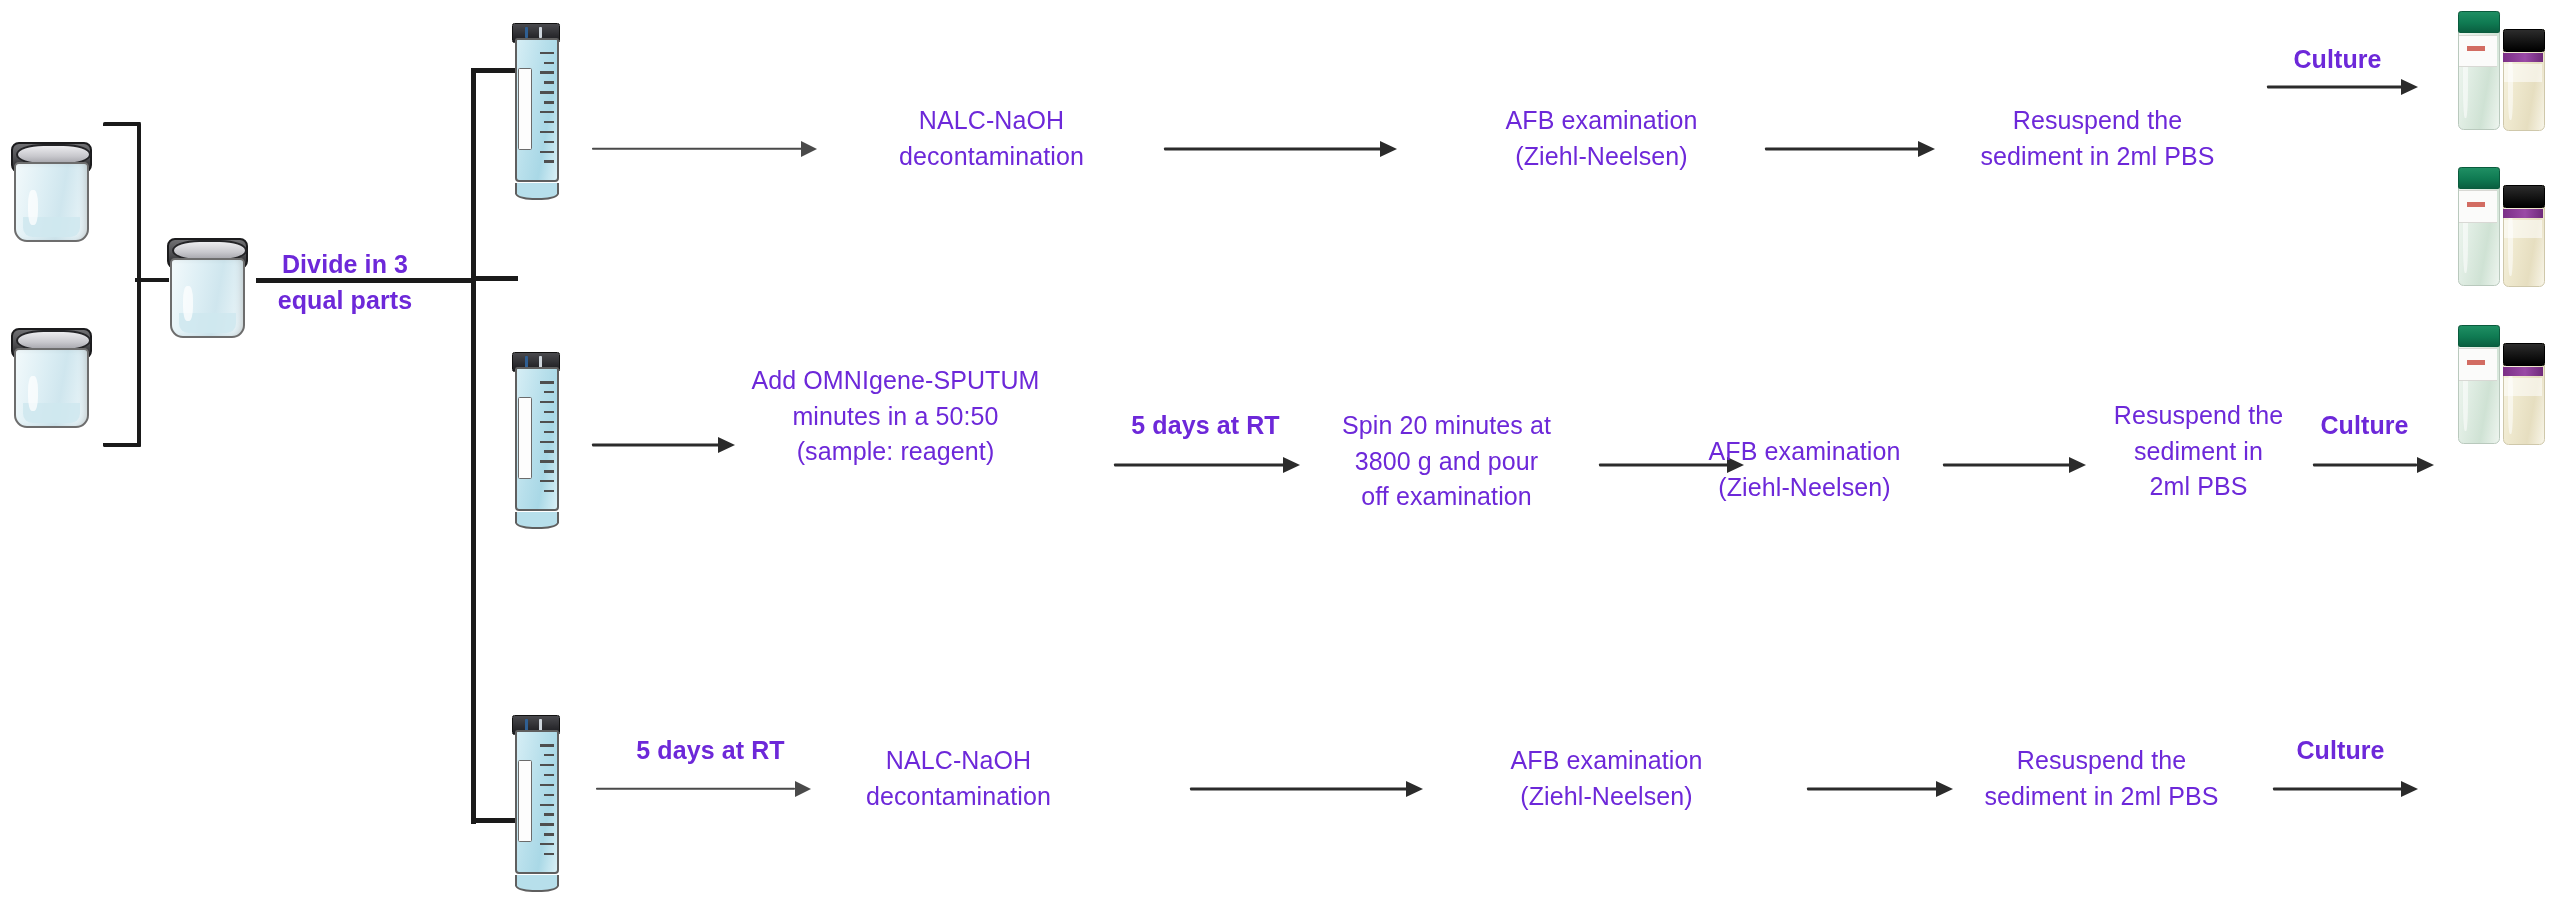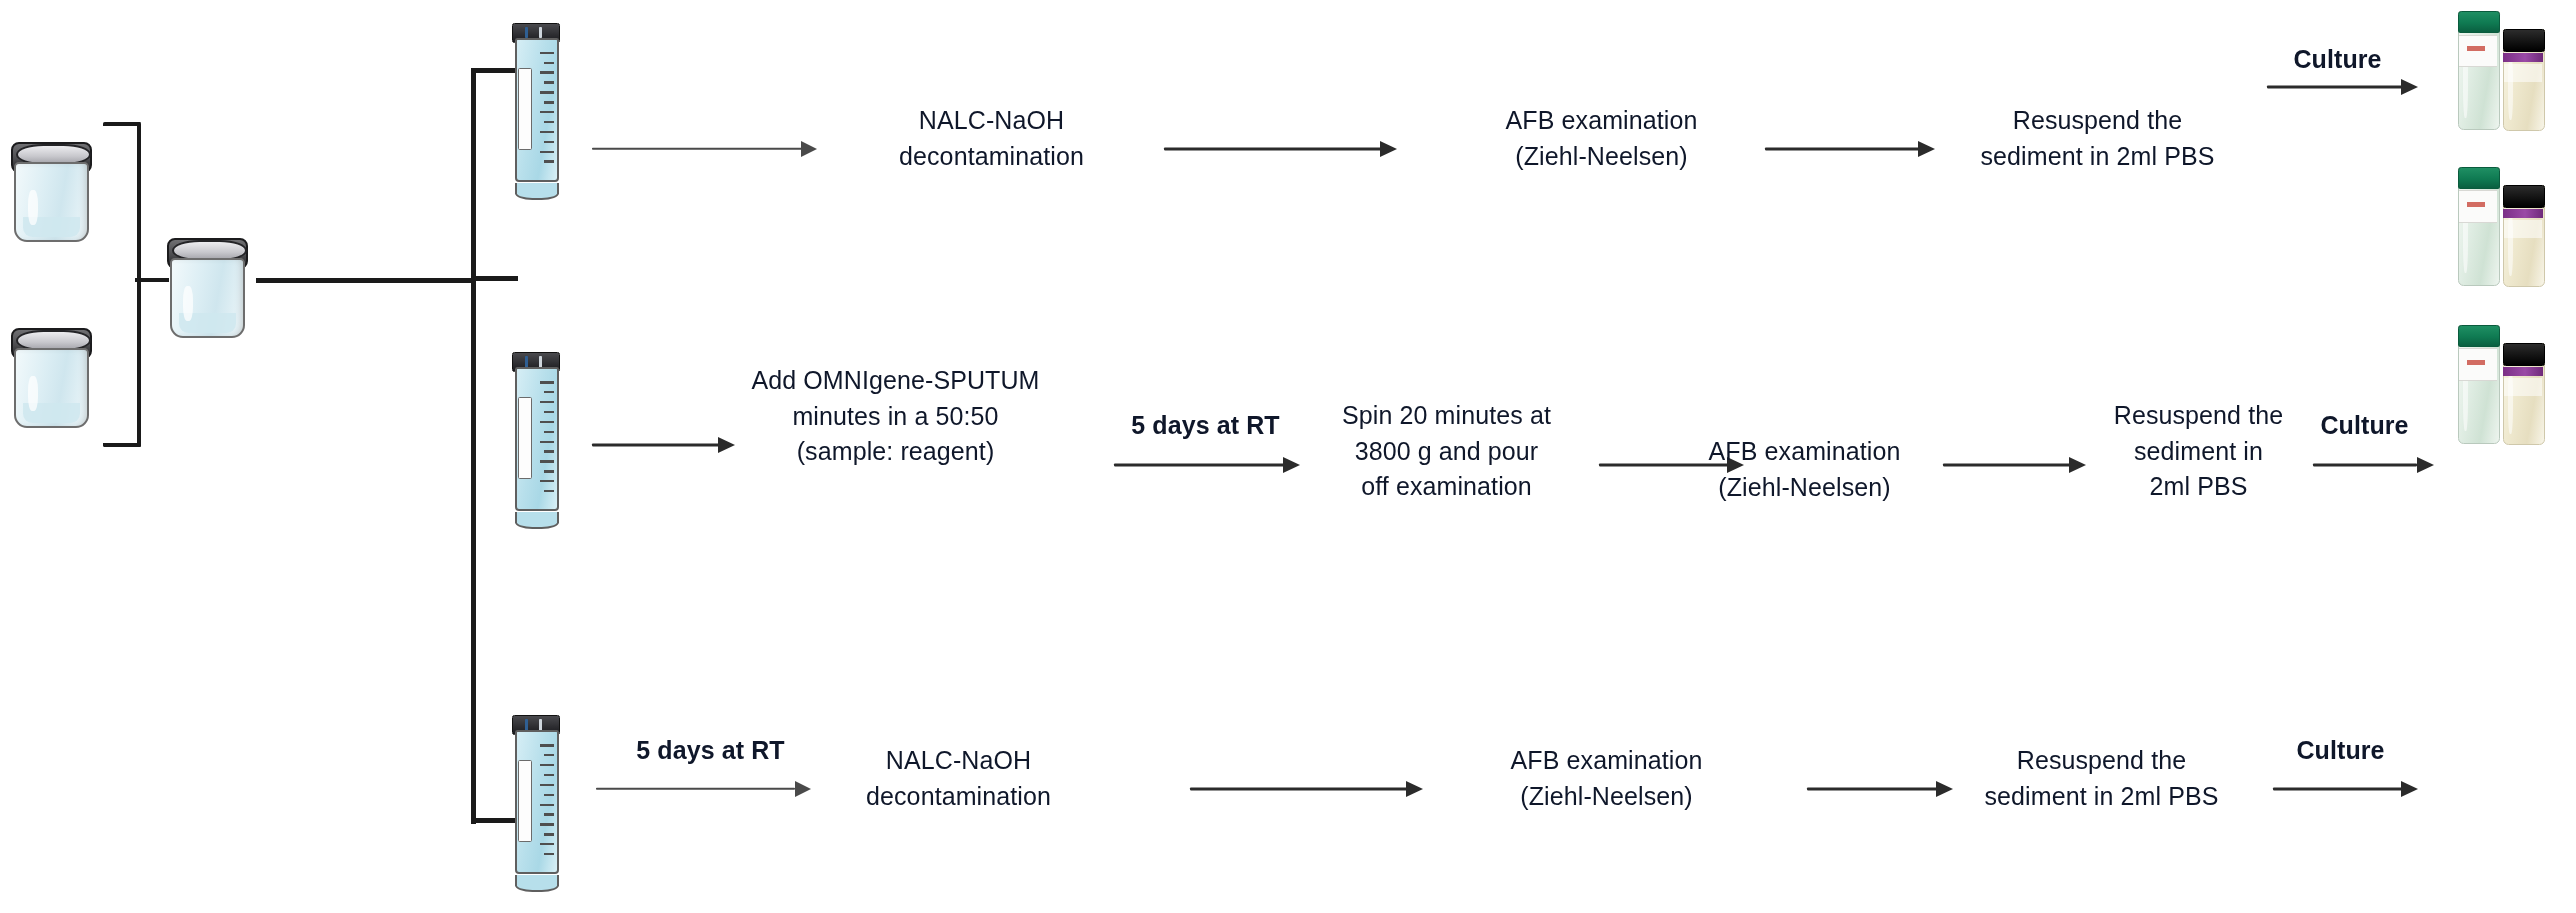--- a/index.html
+++ b/index.html
@@ -1,21 +1,21 @@
 <!DOCTYPE html>
 <html style="font-size:13px"><head>
 <meta charset="utf-8">
 <style>
   html,body{margin:0;padding:0;background:#ffffff;}
   body{font-family:"Liberation Sans","DejaVu Sans",sans-serif;color:#1a1a1a;}
 
   #stage{position:relative;width:2576px;height:914px;background:#fff;overflow:hidden;}
 
   
-  .txt{position:absolute;text-align:center;line-height:1.42;color:#0f172a;
+  .txt{position:absolute;text-align:center;line-height:1.42;color:#6d28d9;
        font-size:25px;font-weight:400;letter-spacing:0.1px;}
   .txt.bold{font-weight:700;}
   .txt span{display:block;}
 
   
   .arrow{position:absolute;height:0;}
   .arrow .shaft{position:absolute;left:0;top:50%;height:3.2px;background:#2b2b2b;
                 transform:translateY(-50%);border-radius:0.8px;}
   .arrow .head{position:absolute;top:50%;right:0;width:0;height:0;
                transform:translateY(-50%);
@@ -123,20 +123,23 @@
   <div class="jar" style="left:167px;top:231px;width:77px;height:103px;">
     <div class="lid">
       <div class="lidtop"></div>
     </div>
     <div class="body">
       <div class="fluid"></div>
       <div class="glint"></div>
     </div>
   </div>
 
+  <div class="txt bold" style="left:252px;top:247px;width:186px;">
+    <span>Divide in 3 equal parts</span>
+  </div>
 
   <div class="spine-in" style="left:256px;top:278px;width:217px;"></div>
 
   <div class="spine" style="left:471px;top:68px;height:756px;"></div>
   <div class="branch" style="left:471px;top:68px;width:47px;"></div>
   <div class="branch" style="left:471px;top:276px;width:47px;"></div>
   <div class="branch" style="left:471px;top:818px;width:47px;"></div>
 
   <div class="tube" style="left:506px;top:22.5px;width:58px;height:167px;">
     <div class="cap">
@@ -255,21 +258,21 @@
   </div>
 
   <div class="txt bold" style="left:1109px;top:408px;width:193px;">
     <span>5 days at RT</span>
   </div>
   <div class="arrow" style="left:1114px;top:465px;width:186px;">
     <div class="shaft" style="width:170px;"></div>
       <div class="head"></div>
   </div>
 
-  <div class="txt" style="left:1317px;top:398px;width:259px;">
+  <div class="txt" style="left:1317px;top:408px;width:259px;">
     <span>Spin 20 minutes at</span>
     <span>3800 g and pour</span>
     <span>off examination</span>
   </div>
 
   <div class="arrow" style="left:1599px;top:465px;width:145px;">
     <div class="shaft" style="width:129px;"></div>
       <div class="head"></div>
   </div>
 

